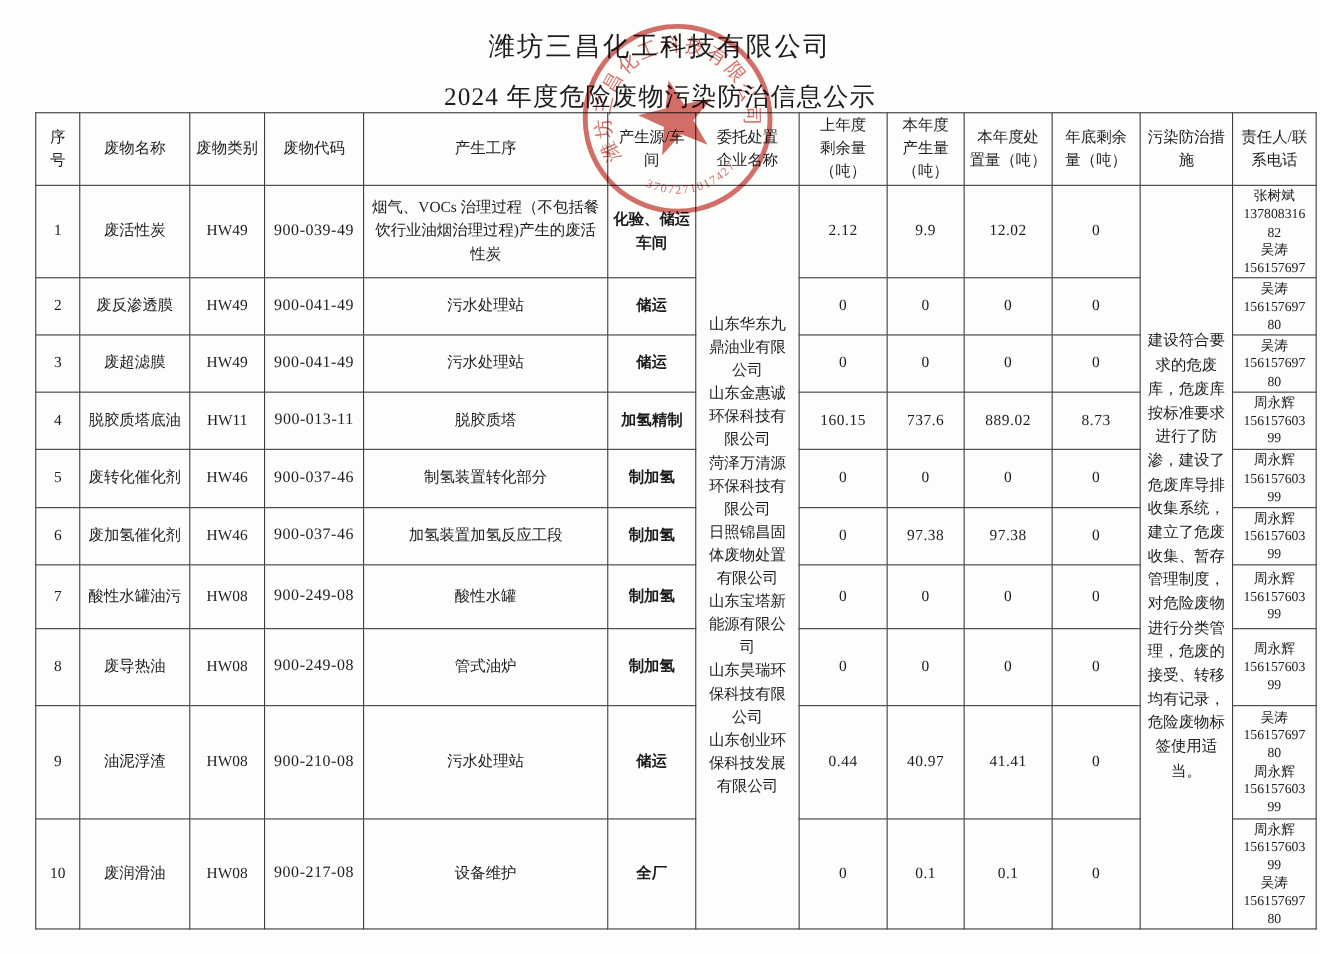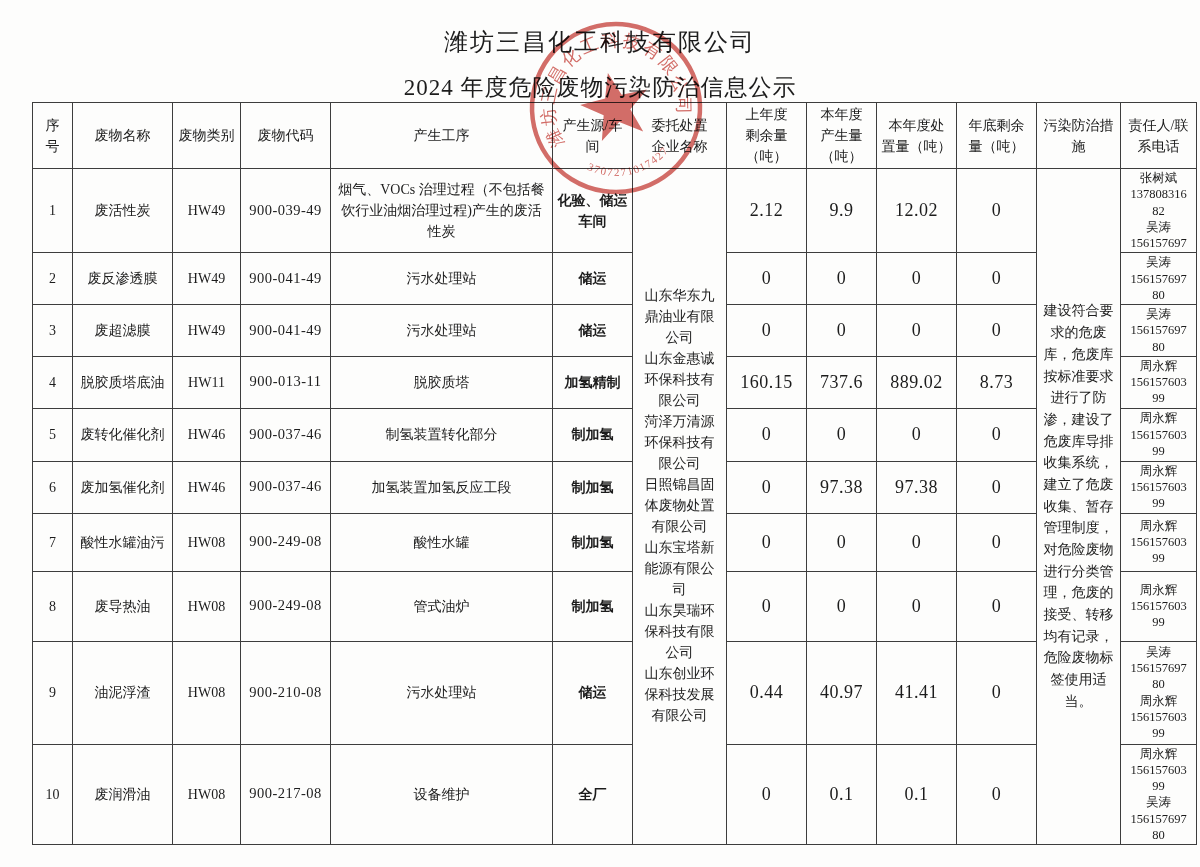--- a/index.html
+++ b/index.html
@@ -19,21 +19,21 @@
   td,th{
     border:1px solid #3d3d3d;
     font-weight:normal;
     text-align:center;vertical-align:middle;
     font-size:14px;line-height:1.5;
     padding:1px 2px;
     overflow:hidden;
   }
   .pre{white-space:pre-line;word-break:break-all;font-weight:bold;}
   .hdr{white-space:pre-line;word-break:keep-all;line-height:1.5;}
-  .num{font-size:18px;letter-spacing:0.5px;margin-top:29px;}
+  .num{font-size:14px;letter-spacing:0.5px;margin-top:29px;}
   .code{font-size:14.5px;letter-spacing:0.5px;text-align:center;}
   .contact{font-size:12.5px;line-height:1.3;padding:1px 8px;white-space:pre-line;word-break:break-all;margin-top:16px;}
   .companies{font-size:14px;line-height:1.5;padding:0 10px;white-space:pre-line;word-break:break-all;font-family:Liberation Mono, monospace;}
   .measures{font-size:14px;line-height:1.55;padding:0 5px;white-space:pre-line;word-break:break-all;}
   .process{padding:2px 6px;word-break:break-all;}
   tr.hr{height:66px;}
   tr.r1{height:82px;} tr.r2{height:48px;} tr.r3{height:50px;}
   tr.r4{height:52px;} tr.r5{height:53px;} tr.r6{height:49px;}
   tr.r7{height:58px;} tr.r8{height:70px;} tr.r9{height:103px;}
   tr.r10{height:97px;}

